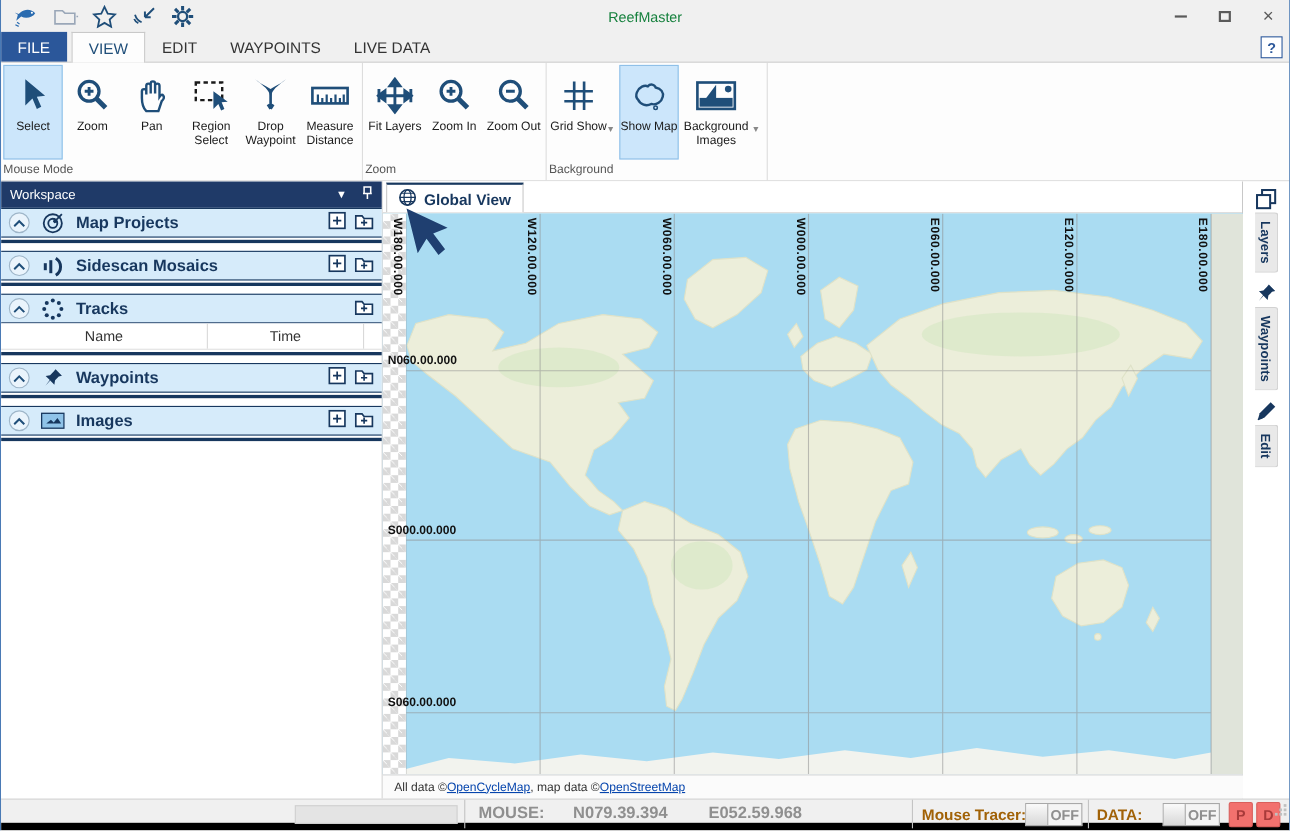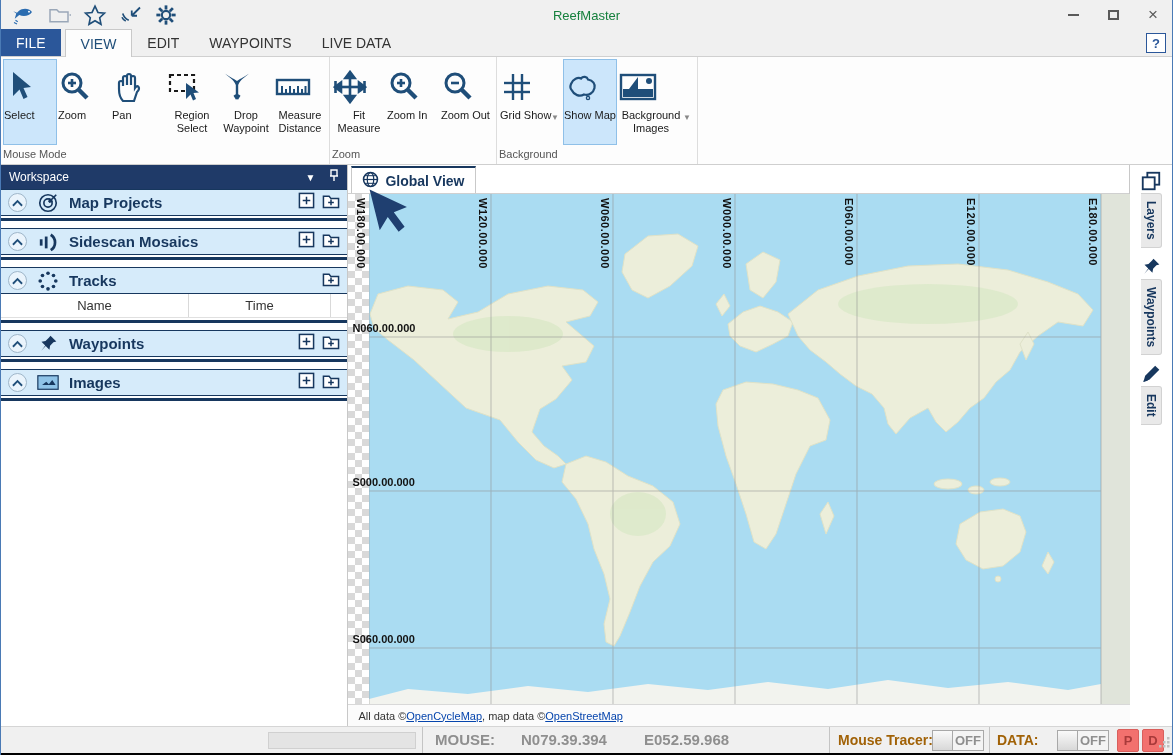--- a/index.html
+++ b/index.html
@@ -22,21 +22,21 @@
   .mtab { height:27px; display:flex; align-items:center; padding:0 15px; font-size:14px; color:#333; }
   .mtab.file { background:#2b579a; color:#fff; margin-right:4px; }
   .mtab.active { background:#fdfdfd; color:#1f4e79; border:1px solid #c9c9c9; border-bottom:none; position:relative; top:1px; height:28px; }
   .help-btn { position:absolute; right:6px; bottom:3px; width:20px; height:20px; border:1px solid #2b579a; background:#fff; color:#2b579a; font-weight:bold; font-size:13px; display:flex; align-items:center; justify-content:center; }
 
   
   .ribbon { height:108px; background:#fdfdfd; border-bottom:1px solid #cfcfcf; display:flex; }
   .rgroup { display:flex; flex-direction:column; border-right:1px solid #ddd; padding:0 2px; }
   .rbtns { flex:1; display:flex; align-items:stretch; }
   .glabel { height:17px; text-align:left; font-size:11px; color:#555; line-height:15px; }
-  .rbtn { position:relative; width:54px; margin:2px 0; padding-top:5px; display:flex; flex-direction:column; align-items:flex-start; border:1px solid transparent; cursor:default; }
+  .rbtn { position:relative; width:54px; margin:2px 0; padding-top:5px; display:flex; flex-direction:column; align-items:center; border:1px solid transparent; cursor:default; }
   .rbtn.wide { width:68px; }
   .rbtn.wider { width:84px; }
   .rbtn.active { background:#cce6fb; border:1px solid #8fc0e8; }
   .rbtn .ricon { height:44px; display:flex; align-items:center; justify-content:center; }
   .rbtn .rlabel { font-size:11px; color:#1a1a1a; text-align:center; line-height:13px; }
   .rbtn .caret { position:absolute; right:-7px; bottom:22px; font-size:8px; color:#888; }
   .has-caret { margin-right:10px; }
 
   
   .main { height:561px; display:flex; background:#fff; }
@@ -72,21 +72,21 @@
   .attrib { position:absolute; left:0; top:539px; width:782px; height:22px; background:#fbfbfb; border-top:1px solid #d8d8d8; font-size:11px; color:#333; display:flex; align-items:center; padding-left:10px; gap:0; }
   .attrib a { color:#0645ad; text-decoration:underline; }
 
   
   .right { width:43px; background:#fff; border-left:1px solid #c8c8c8; display:flex; flex-direction:column; align-items:center; padding-top:4px; gap:7px; }
   .vtab { display:flex; flex-direction:column; align-items:center; cursor:default; }
   .vtab .vicon { height:24px; display:flex; align-items:center; }
   .vtab .vtext { writing-mode:vertical-lr; font-size:12px; font-weight:bold; color:#17375e; background:#e9e9e9; border:1px solid #d2d2d2; border-left:none; border-radius:0 3px 3px 0; padding:7px 3px; }
 
   
-  .statusbar { position:relative; height:29px; background:#f0f0f0; border-top:1px solid #d5d5d5; border-bottom:2px solid #000000; font-weight:bold; color:#8f8f8f; }
+  .statusbar { position:relative; height:29px; background:#f0f0f0; border-top:1px solid #d5d5d5; border-bottom:7px solid #000000; font-weight:bold; color:#8f8f8f; }
   .progress-box { position:absolute; left:267px; top:5px; width:148px; height:17px; background:#e4e4e4; border:1px solid #d0d0d0; }
   .sb-sep { position:absolute; top:0; height:26px; border-left:1px solid #c4c4c4; }
   .sb-text { position:absolute; top:4px; font-size:15px; }
   .sb-label2 { position:absolute; top:5px; font-size:14px; color:#a16207; }
   .toggle { position:absolute; top:3px; width:52px; height:21px; border:1px solid #a8a8a8; background:#f4f4f4; display:flex; }
   .knob { width:20px; height:100%; background:linear-gradient(#fafafa,#d8d8d8); border-right:1px solid #a8a8a8; }
   .toggle .tval { flex:1; font-size:13px; color:#8f8f8f; display:flex; align-items:center; justify-content:center; }
   .redbtn { position:absolute; top:2px; width:22px; height:23px; background:#f2716e; border:1px solid #d95f5c; border-radius:2px; color:#a83a3a; font-size:13px; font-weight:bold; display:flex; align-items:center; justify-content:center; }
   .grip { position:absolute; right:1px; bottom:0px; }
 </style>
@@ -238,21 +238,21 @@
                   <line x1="8" y1="17" x2="26" y2="17"></line>
                   <path d="M17 2 l-4.5 6 h9 Z"></path>
                   <path d="M17 32 l-4.5-6 h9 Z"></path>
                   <path d="M2 17 l6-4.5 v9 Z"></path>
                   <path d="M32 17 l-6-4.5 v9 Z"></path>
                   <line x1="2.5" y1="11" x2="2.5" y2="23"></line>
                   <line x1="31.5" y1="11" x2="31.5" y2="23"></line>
                 </g>
               </svg>
           </span>
-          <span class="rlabel">Fit Measure</span>
+          <span class="rlabel">Fit Layers</span>
         </div>
         <div class="rbtn">
           <span class="ricon">
             <svg width="34" height="34" viewBox="0 0 34 34">
                 <circle cx="14" cy="13" r="9" fill="none" stroke="#1f4e79" stroke-width="3"></circle>
                 <line x1="14" y1="9" x2="14" y2="17" stroke="#1f4e79" stroke-width="2.6"></line>
                 <line x1="10" y1="13" x2="18" y2="13" stroke="#1f4e79" stroke-width="2.6"></line>
                 <line x1="21" y1="20" x2="29" y2="28" stroke="#1f4e79" stroke-width="4.5"></line>
               </svg>
           </span>

